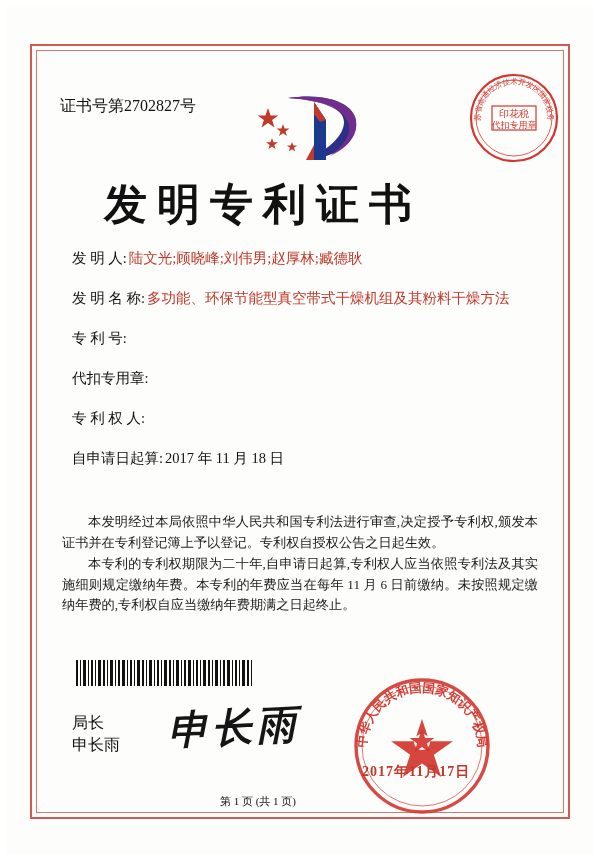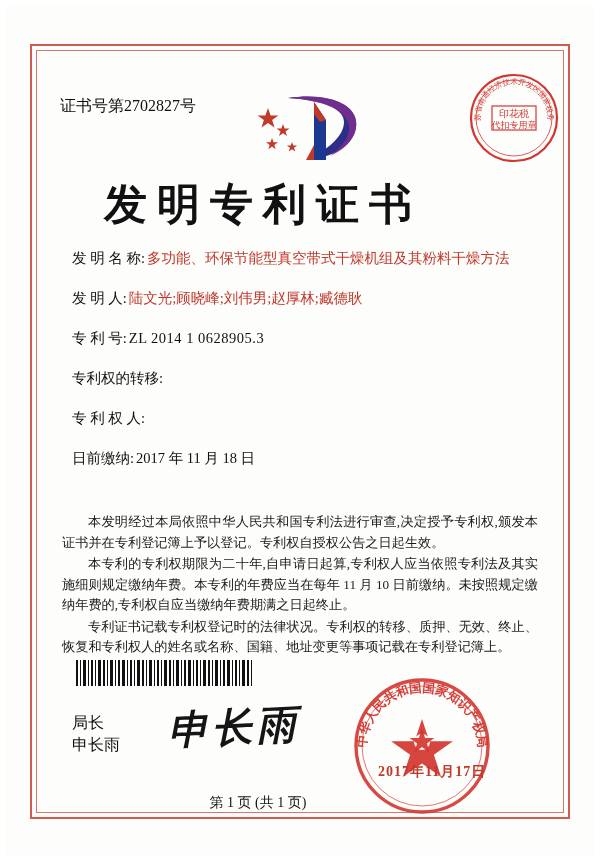--- a/index.html
+++ b/index.html
@@ -176,31 +176,30 @@
     height: 140px;
   }
   .seal-date {
     position: absolute;
     left: 362px;
     top: 763px;
     font-size: 14px;
     color: #c0392b;
     letter-spacing: 1px;
     font-weight: bold;
-    padding-left: 16px;
   }
 
   
   .footer {
     position: absolute;
     left: 0;
     top: 794px;
     width: 516px;
     text-align: center;
-    font-size: 14px;
+    font-size: 11px;
     color: #111;
   }
 </style>
 </head>
 <body>
 
 <div class="page">
   <div class="scan-edge"></div>
   <div class="border-outer"></div>
   <div class="border-inner"></div>
@@ -237,47 +236,45 @@
       <text fill="#d2362f" font-size="7.5" font-family="Liberation Serif, serif">
         <textPath href="#arcTop" startOffset="50%" text-anchor="middle">江苏省南通经济技术开发区国家税务局</textPath>
       </text>
     </svg>
   </div>
 
   <div class="doc-title">发明专利证书</div>
 
   <div class="fields">
     <div class="field-row">
+      <span class="field-label">发 明 人:</span>
+      <span class="field-value red">陆文光;顾晓峰;刘伟男;赵厚林;臧德耿</span>
+    </div>
+    <div class="field-row">
       <span class="field-label">发 明 名 称:</span>
       <span class="field-value red">多功能、环保节能型真空带式干燥机组及其粉料干燥方法</span>
     </div>
     <div class="field-row">
-      <span class="field-label">发 明 人:</span>
-      <span class="field-value red">陆文光;顾晓峰;刘伟男;赵厚林;臧德耿</span>
-    </div>
-    <div class="field-row">
       <span class="field-label">专 利 号:</span>
-      <span class="field-value mono-num">ZL 2014 1 0628905.3</span>
-    </div>
-    <div class="field-row">
-      <span class="field-label">专利权的转移:</span>
+    </div>
+    <div class="field-row">
+      <span class="field-label">代扣专用章:</span>
     </div>
     <div class="field-row">
       <span class="field-label">专 利 权 人:</span>
     </div>
     <div class="field-row">
-      <span class="field-label">日前缴纳:</span>
+      <span class="field-label">自申请日起算:</span>
       <span class="field-value">2017 年 11 月 18 日</span>
     </div>
   </div>
 
   <div class="body-text">
     <p>本发明经过本局依照中华人民共和国专利法进行审查,决定授予专利权,颁发本证书并在专利登记簿上予以登记。专利权自授权公告之日起生效。</p>
-    <p>本专利的专利权期限为二十年,自申请日起算,专利权人应当依照专利法及其实施细则规定缴纳年费。本专利的年费应当在每年 11 月 10 日前缴纳。未按照规定缴纳年费的,专利权自应当缴纳年费期满之日起终止。</p>
-    <p>专利证书记载专利权登记时的法律状况。专利权的转移、质押、无效、终止、恢复和专利权人的姓名或名称、国籍、地址变更等事项记载在专利登记簿上。</p>
+    <p>本专利的专利权期限为二十年,自申请日起算,专利权人应当依照专利法及其实施细则规定缴纳年费。本专利的年费应当在每年 11 月 6 日前缴纳。未按照规定缴纳年费的,专利权自应当缴纳年费期满之日起终止。</p>
   </div>
 
   <div class="barcode">
     <svg width="178" height="26" viewBox="0 0 178 26" xmlns="http://www.w3.org/2000/svg">
       <g fill="#111">
         <rect x="0" y="0" width="2" height="26"></rect>
           <rect x="4" y="0" width="1" height="26"></rect>
         <rect x="7" y="0" width="3" height="26"></rect>
           <rect x="12" y="0" width="1" height="26"></rect>
         <rect x="15" y="0" width="2" height="26"></rect>

